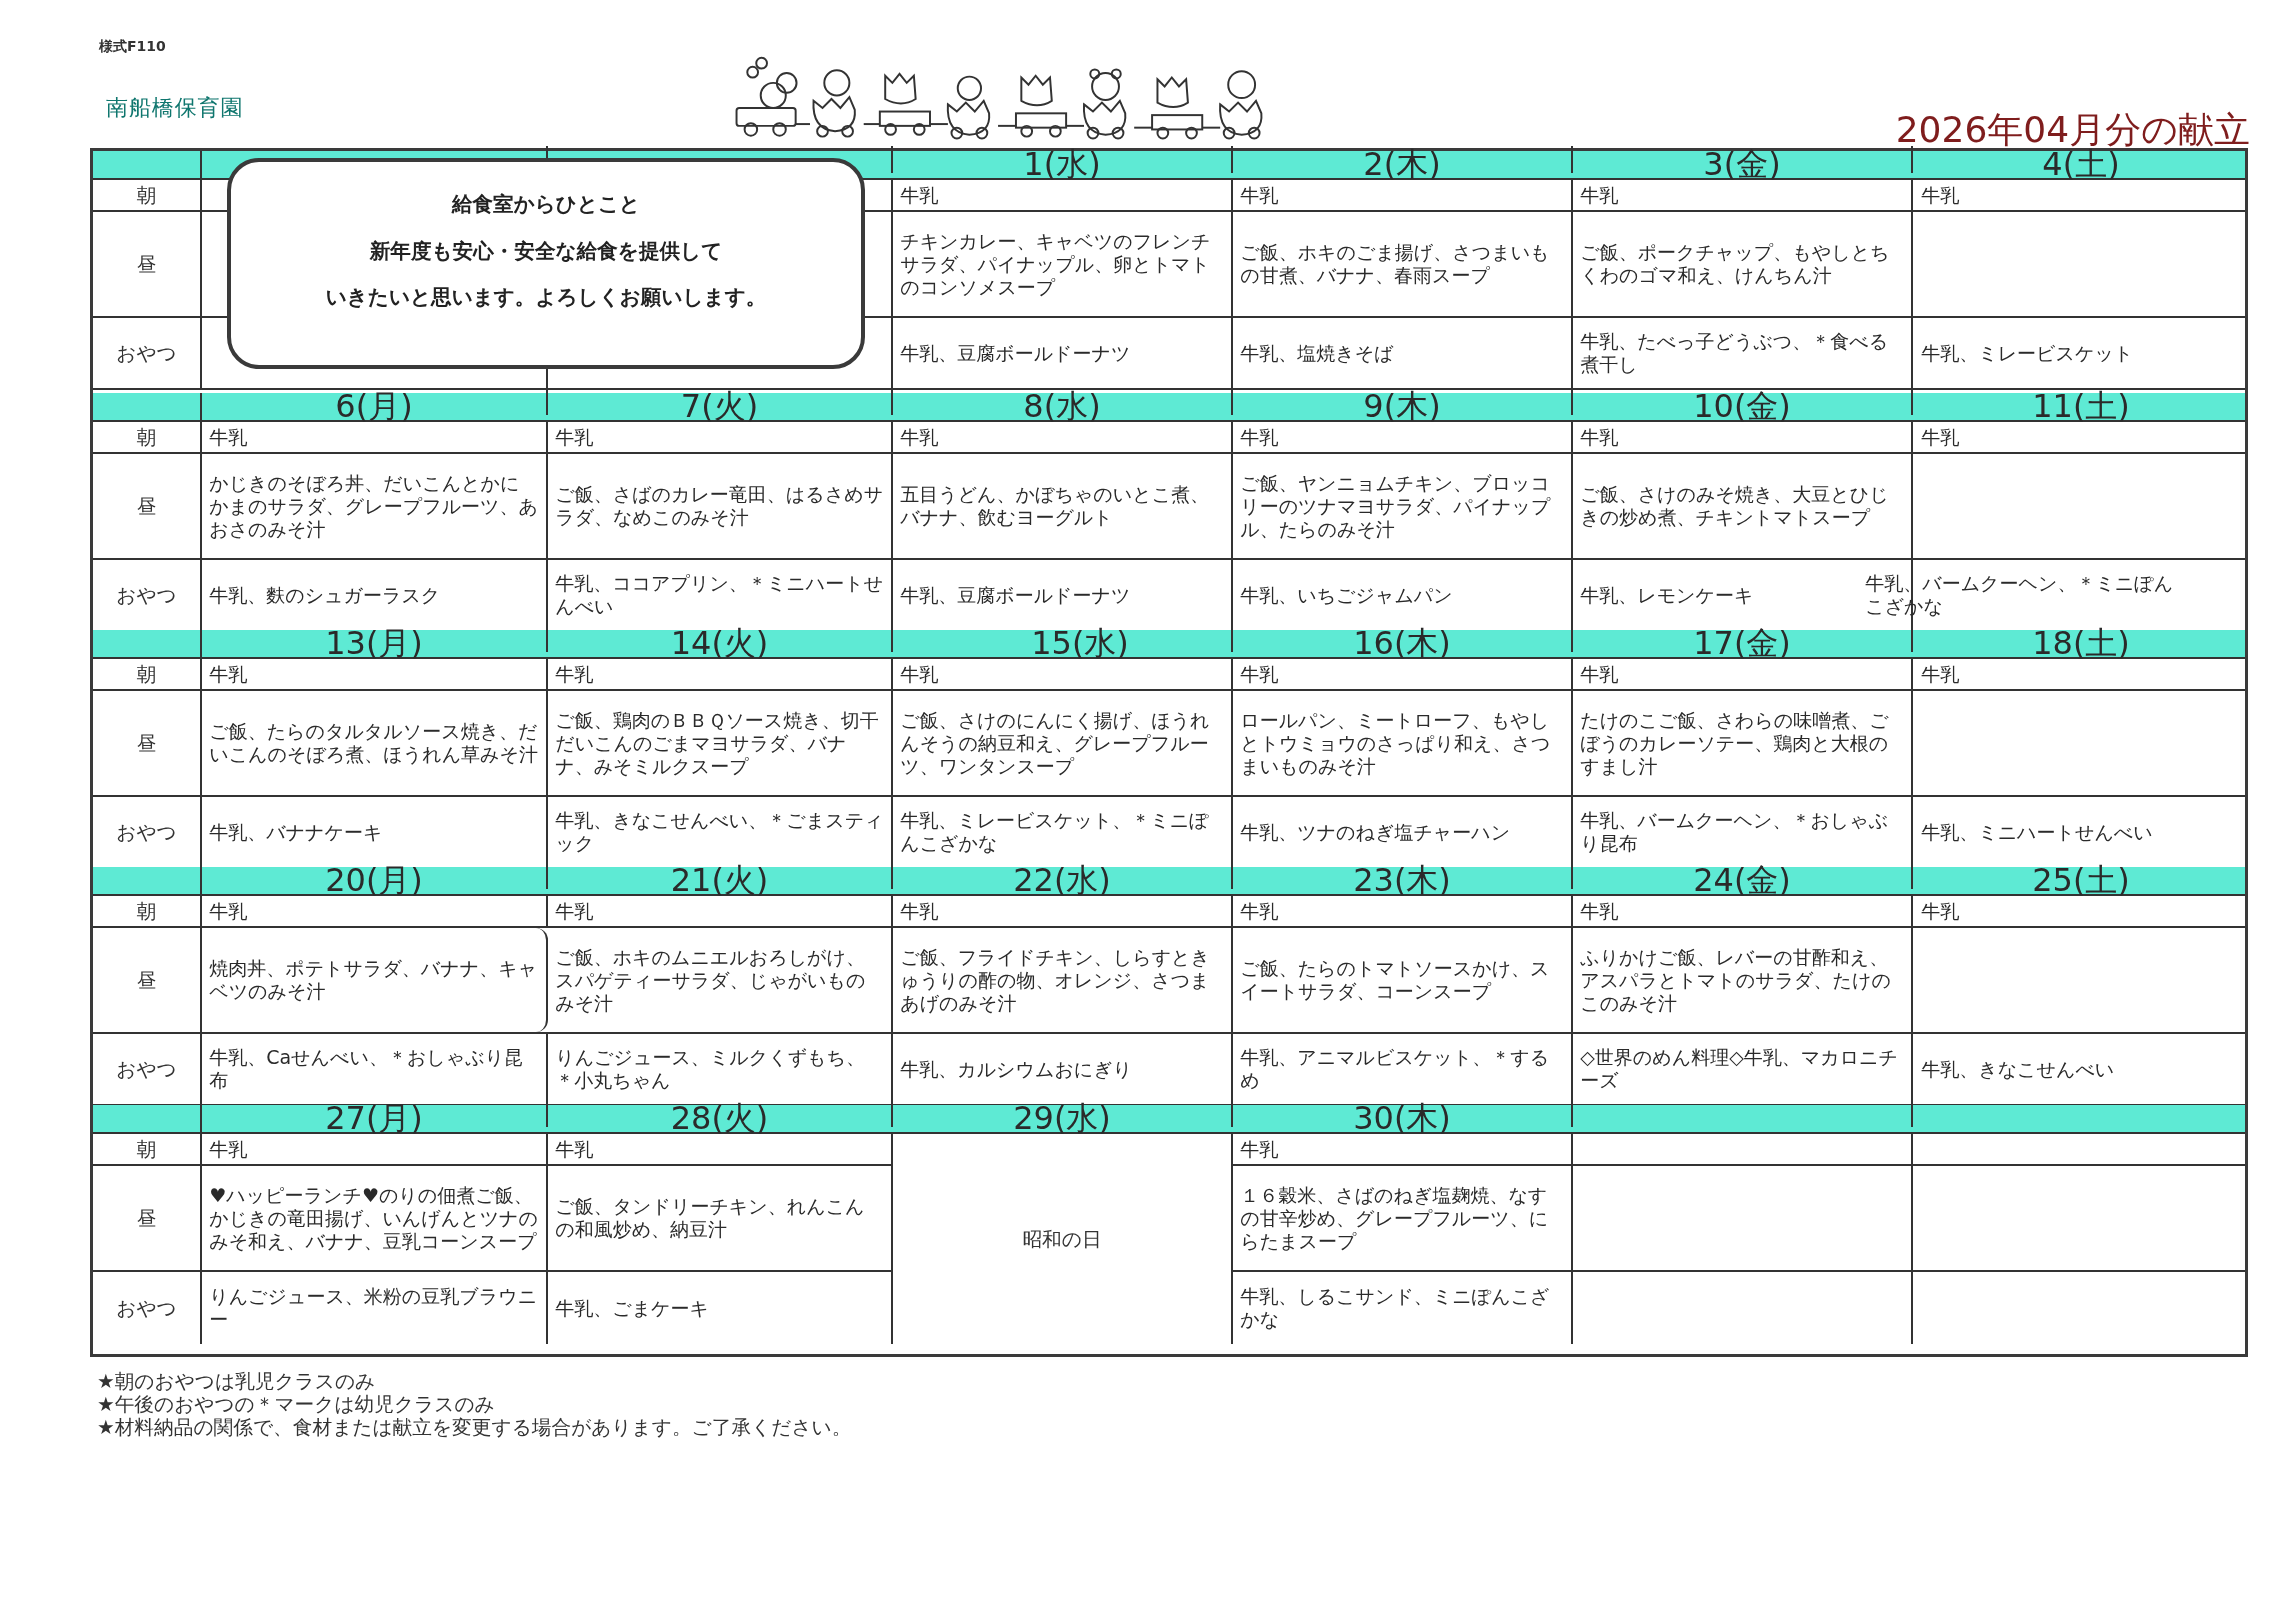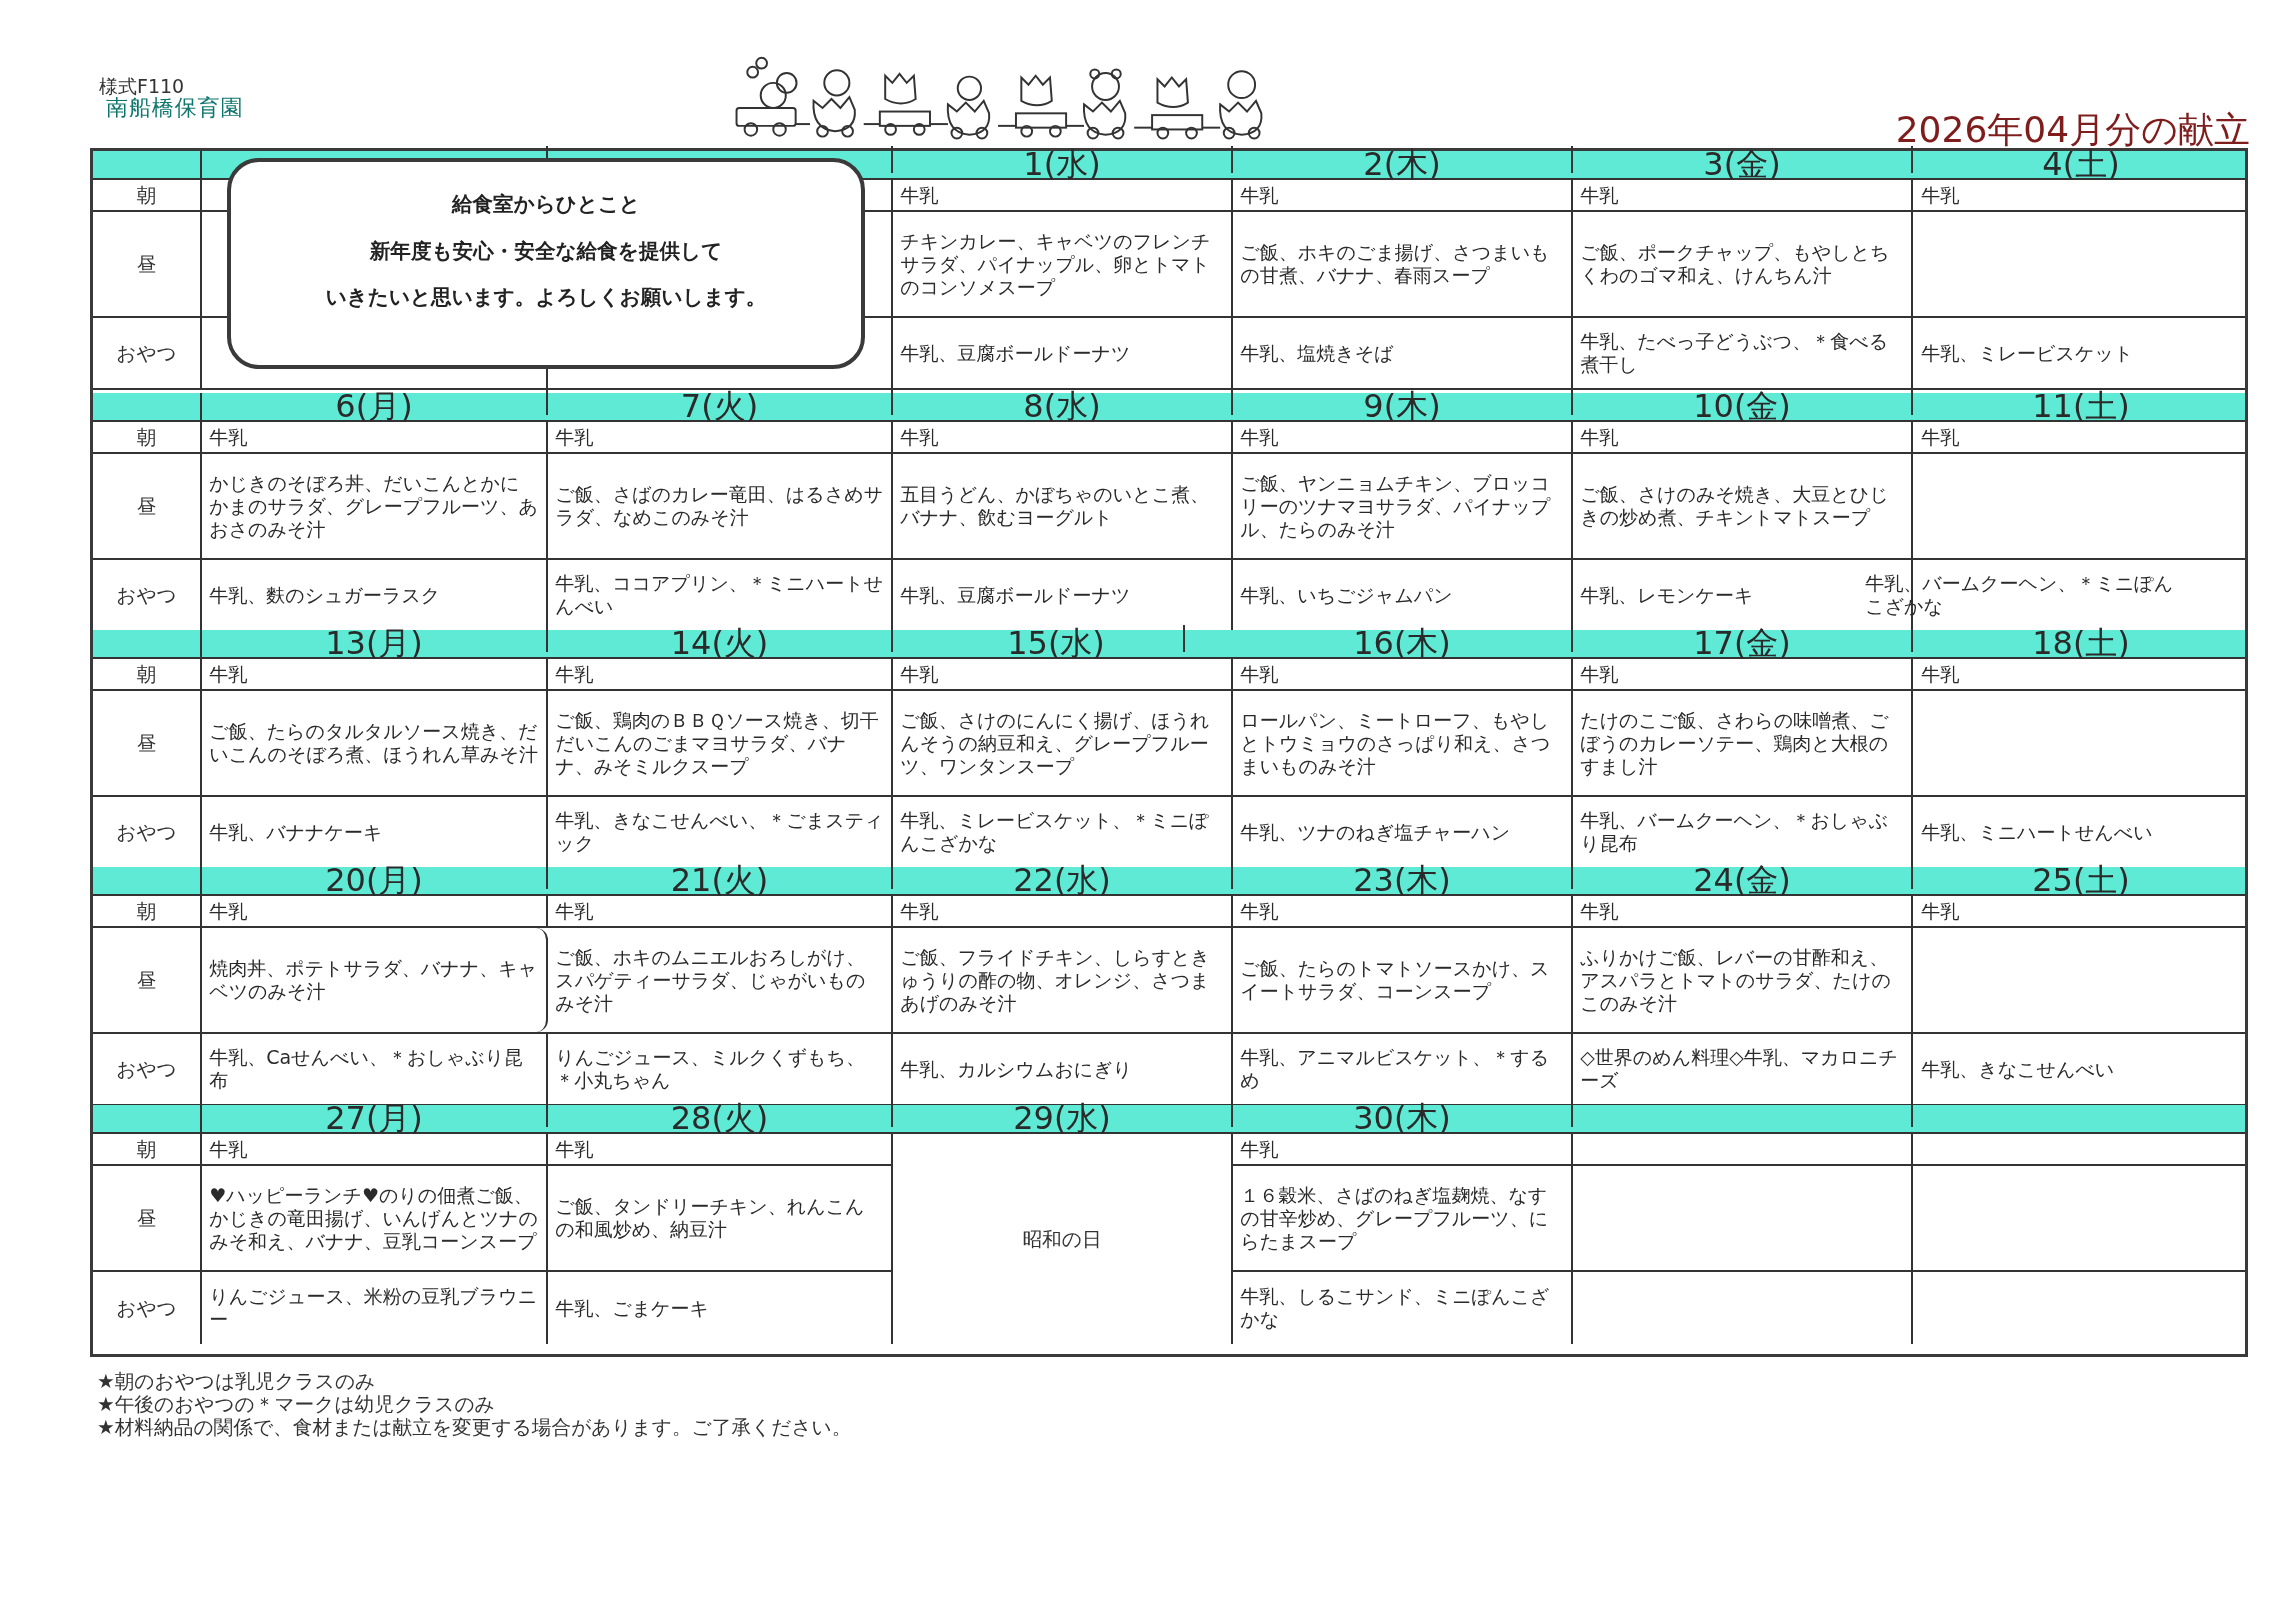--- a/index.html
+++ b/index.html
@@ -1,19 +1,19 @@
 <!DOCTYPE html>
 <html style="font-size:14.3px"><head>
 <meta charset="utf-8">
 <style>
   html, body { margin:0; padding:0; background:#ffffff; }
   body { width:2293px; height:1621px; position:relative; overflow:hidden;
          font-family:"DejaVu Sans","Liberation Sans",sans-serif; color:#222; }
   .abs { position:absolute; }
-  #form-code { left:99px; top:38px; font-size:19px; font-weight:normal; color:#333;margin-top:36px; }
+  #form-code { left:99px; top:38px; font-size:14px; font-weight:bold; color:#333; }
   #school-name { left:100px; top:93px; font-size:22px; color:#0f766e; letter-spacing:0.9px;margin-left:6px; }
   #page-title { right:43px; top:106px; font-size:36px; color:#7f1d1d; }
   #train { left:724px; top:56px; width:609px; height:86px; }
 
   #menu-table { position:absolute; left:90px; top:148px; width:2158px; height:1209px;
                 border:3.6px solid #3a3a3a; box-sizing:border-box; }
   .week { position:absolute; left:0; width:100%; }
   .hdr-row { position:absolute; left:0; width:100%; height:29px; background:#5eead4;
              border-bottom:2.7px solid #333; box-sizing:border-box; }
   .row { position:absolute; left:0; width:100%; border-bottom:2.7px solid #333; box-sizing:border-box; }
@@ -188,21 +188,21 @@
         <div class="cell" style="left: 1140px; width: 340px;">牛乳、いちごジャムパン</div>
         <div class="cell" style="left: 1480px; width: 340px;">牛乳、レモンケーキ</div>
         <div class="cell last" style="left: 1765px; width: 334px;">牛乳、バームクーヘン、＊ミニぽんこざかな</div>
       </div>
     </div>
     <div class="week" style="top: 479px;">
       <div class="hdr-row" style="top: 0px;">
         <div class="label-cell"></div>
         <div class="day-head" style="left: 109px; width: 346px;">13(月)</div>
         <div class="day-head" style="left: 455px; width: 345px;">14(火)</div>
-        <div class="day-head" style="left: 800px; width: 292px; padding-left: 36px;">15(水)</div>
+        <div class="day-head" style="left: 800px; width: 340px; padding-left: 36px;">15(水)</div>
         <div class="day-head" style="left: 1140px; width: 340px;">16(木)</div>
         <div class="day-head" style="left: 1480px; width: 340px;">17(金)</div>
         <div class="day-head last" style="left: 1821px; width: 334px;">18(土)</div>
       </div>
       <div class="row" style="top: 29px; height: 32px;">
         <div class="label-cell">朝</div>
         <div class="cell top" style="left: 109px; width: 346px;">牛乳</div>
         <div class="cell top" style="left: 455px; width: 345px;">牛乳</div>
         <div class="cell top" style="left: 800px; width: 340px;">牛乳</div>
         <div class="cell top" style="left: 1140px; width: 340px;">牛乳</div>

